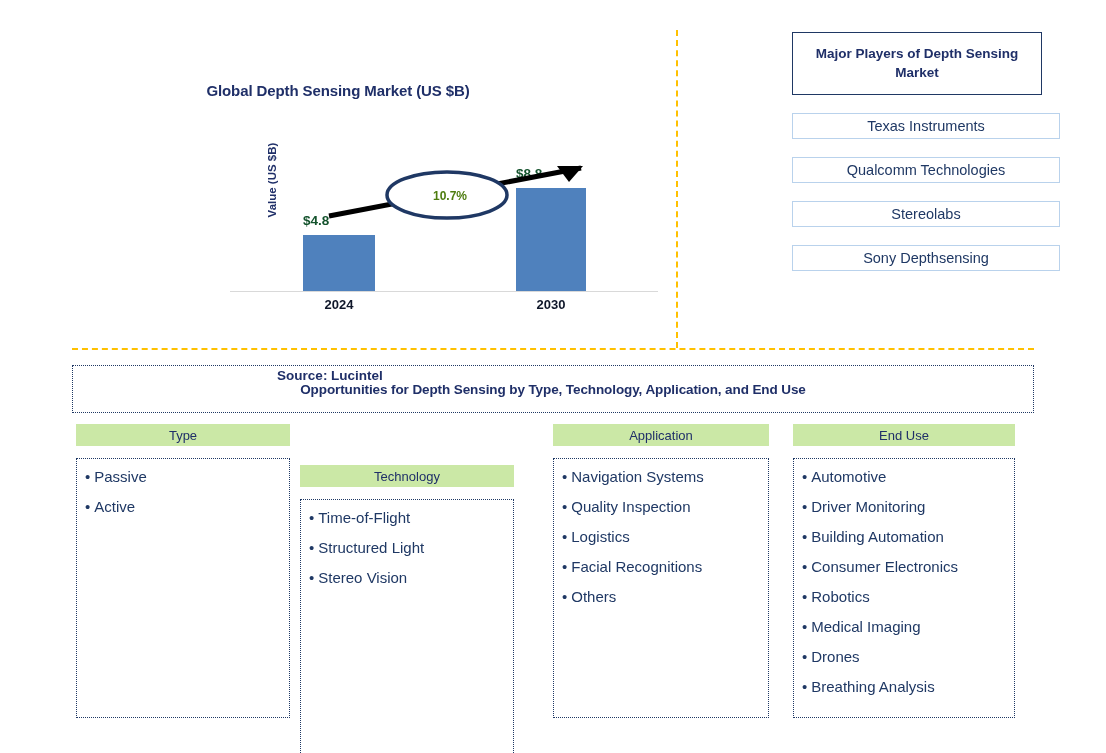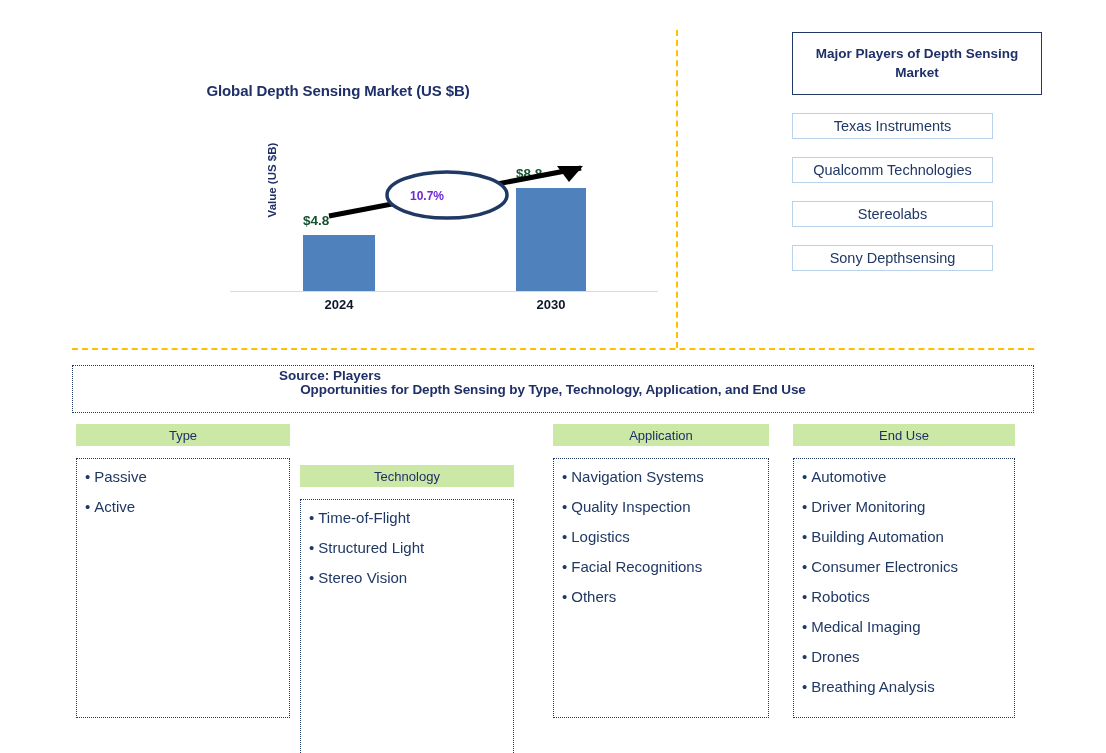--- a/index.html
+++ b/index.html
@@ -90,24 +90,24 @@
   #cagr-svg {
     position: absolute;
     left: 95px; top: 0px;
     width: 260px; height: 70px;
     overflow: visible;
   }
   #cagr-label {
     position: absolute;
     left: 180px; top: 31px;
     width: 80px;
-    text-align: left;
+    text-align: center;
     font-size: 12px;
     font-weight: bold;
-    color: #6d28d9;
+    color: #4d7c0f;
   }
 
   #source-note {
     position: absolute;
     left: 0; top: 320px;
     width: 660px;
     text-align: center;
     font-size: 13.5px;
     font-weight: bold;
     color: #1f2f68;
@@ -143,21 +143,21 @@
     justify-content: center;
     text-align: center;
     font-size: 13.5px;
     font-weight: bold;
     color: #1f2f68;
     line-height: 1.35;
     padding: 8px 8px;
   }
   .player-box {
     box-sizing: border-box;
-    width: 201px;
+    width: 268px;
     height: 26px;
     margin-top: 18px;
     border: 1px solid #b9d2ec;
     display: flex;
     align-items: center;
     justify-content: center;
     font-size: 14.5px;
     color: #1f3864;
     background: #ffffff;
   }
@@ -243,21 +243,21 @@
     <div class="bar-cat" id="cat-2030">2030</div>
 
     <svg id="cagr-svg" viewBox="0 0 260 70">
       <line x1="4" y1="58" x2="256" y2="10" stroke="#000000" stroke-width="5"></line>
       <polygon points="258,8 232,8 244,24" fill="#000000"></polygon>
       <ellipse cx="122" cy="37" rx="60" ry="23" fill="#ffffff" stroke="#1f3864" stroke-width="3.5"></ellipse>
     </svg>
     <div id="cagr-label">10.7%</div>
   </div>
 
-  <div id="source-note">Source: Players</div>
+  <div id="source-note">Source: Lucintel</div>
 </div>
 
 <div id="divider-vertical"></div>
 <div id="divider-horizontal"></div>
 
 <div id="players-panel">
   <div id="players-header">Major Players of Depth Sensing Market</div>
   <div class="player-box">Texas Instruments</div>
   <div class="player-box">Qualcomm Technologies</div>
   <div class="player-box">Stereolabs</div>

